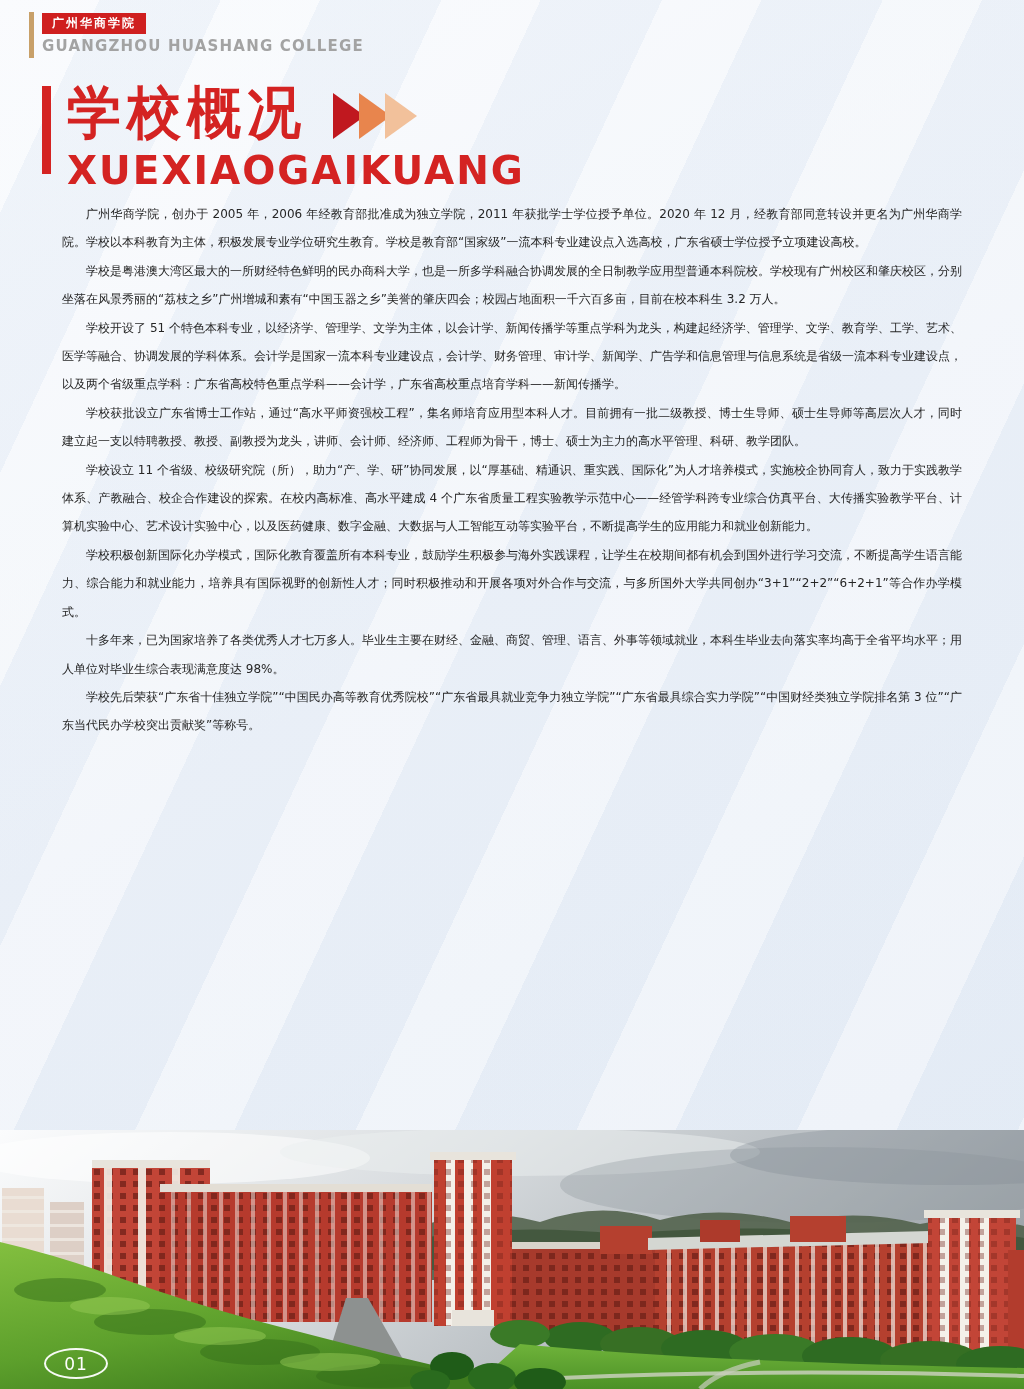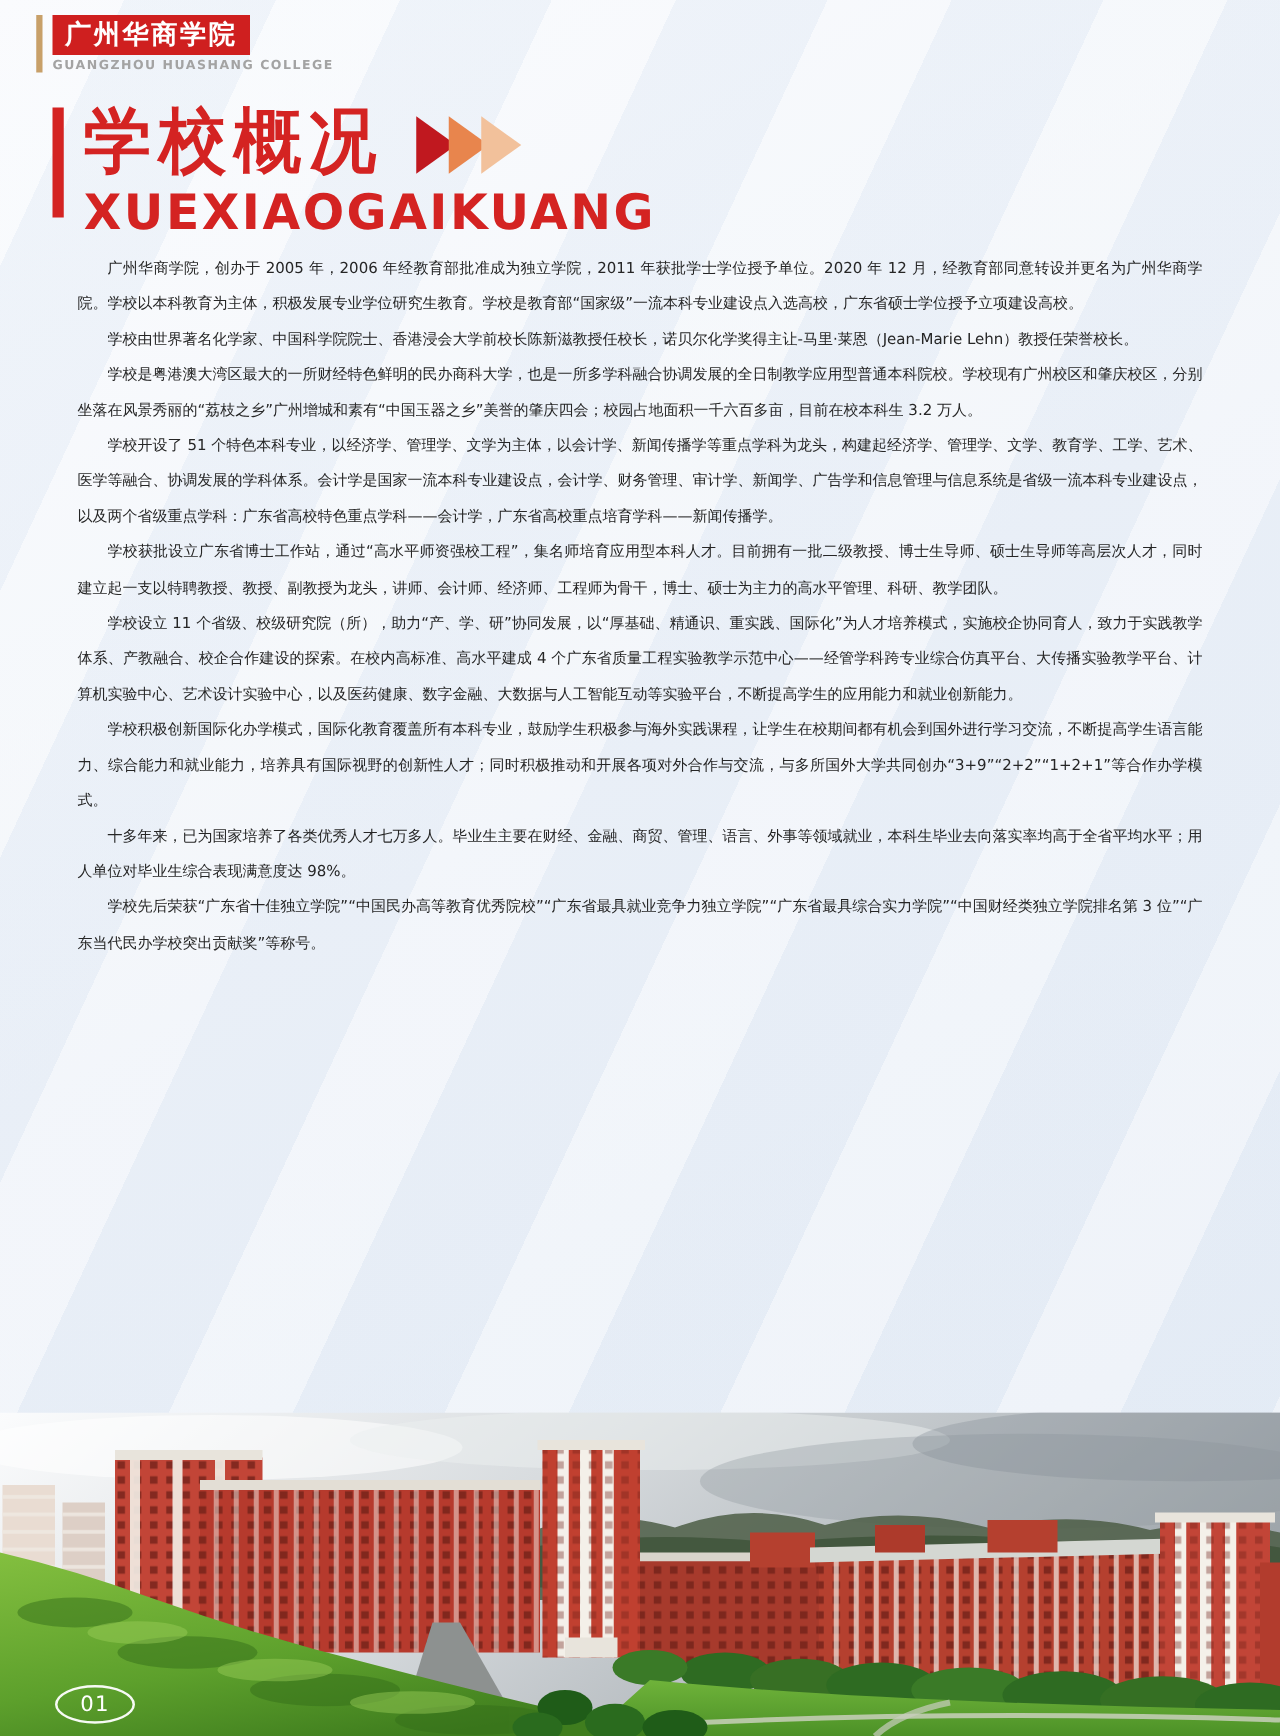--- a/index.html
+++ b/index.html
@@ -11,25 +11,25 @@
       repeating-linear-gradient(115deg, rgba(255,255,255,.28) 0 90px, rgba(205,220,238,.18) 90px 200px),
       linear-gradient(150deg,#f8fafd 0%,#eff3f9 45%,#e6edf6 100%);
     overflow:hidden;
   }
 
   
   .hdr { position:absolute; left:29px; top:12px; display:flex; }
   .hdr-bar { width:5px; height:46px; background:#c8a069; margin-right:8px; }
   .logo-cn {
     display:inline-block; background:#cf1f1f; color:#fff;
-    font-size:21px; font-weight:bold; letter-spacing:2px;
+    font-size:12px; font-weight:bold; letter-spacing:2px;
     padding:3px 10px 4px 10px; line-height:1.2;
   }
   .logo-en {
-    color:#a3a3a3; font-size:10px; font-weight:bold;
+    color:#a3a3a3; font-size:15px; font-weight:bold;
     letter-spacing:1.2px; margin-top:3px;
   }
 
   
   .title-block { position:absolute; left:42px; top:86px; display:flex; }
   .title-bar { width:9px; height:88px; background:#d42322; margin-right:16px; }
   .title-row { display:flex; align-items:center; }
   .title-cn {
     color:#d42322; font-size:54px; font-weight:900; letter-spacing:6px;
     line-height:1.0; transform:scaleY(1.05);
@@ -84,26 +84,25 @@
         <span class="tri tri2"></span>
         <span class="tri tri3"></span>
       </span>
     </div>
     <div class="title-pinyin">XUEXIAOGAIKUANG</div>
   </div>
 </section>
 
 <article class="article">
   <p>广州华商学院，创办于 2005 年，2006 年经教育部批准成为独立学院，2011 年获批学士学位授予单位。2020 年 12 月，经教育部同意转设并更名为广州华商学院。学校以本科教育为主体，积极发展专业学位研究生教育。学校是教育部“国家级”一流本科专业建设点入选高校，广东省硕士学位授予立项建设高校。</p>
-  <p>学校由世界著名化学家、中国科学院院士、香港浸会大学前校长陈新滋教授任校长，诺贝尔化学奖得主让-马里·莱恩（Jean-Marie Lehn）教授任荣誉校长。</p>
   <p>学校是粤港澳大湾区最大的一所财经特色鲜明的民办商科大学，也是一所多学科融合协调发展的全日制教学应用型普通本科院校。学校现有广州校区和肇庆校区，分别坐落在风景秀丽的“荔枝之乡”广州增城和素有“中国玉器之乡”美誉的肇庆四会；校园占地面积一千六百多亩，目前在校本科生 3.2 万人。</p>
   <p>学校开设了 51 个特色本科专业，以经济学、管理学、文学为主体，以会计学、新闻传播学等重点学科为龙头，构建起经济学、管理学、文学、教育学、工学、艺术、医学等融合、协调发展的学科体系。会计学是国家一流本科专业建设点，会计学、财务管理、审计学、新闻学、广告学和信息管理与信息系统是省级一流本科专业建设点，以及两个省级重点学科：广东省高校特色重点学科——会计学，广东省高校重点培育学科——新闻传播学。</p>
   <p>学校获批设立广东省博士工作站，通过“高水平师资强校工程”，集名师培育应用型本科人才。目前拥有一批二级教授、博士生导师、硕士生导师等高层次人才，同时建立起一支以特聘教授、教授、副教授为龙头，讲师、会计师、经济师、工程师为骨干，博士、硕士为主力的高水平管理、科研、教学团队。</p>
   <p>学校设立 11 个省级、校级研究院（所），助力“产、学、研”协同发展，以“厚基础、精通识、重实践、国际化”为人才培养模式，实施校企协同育人，致力于实践教学体系、产教融合、校企合作建设的探索。在校内高标准、高水平建成 4 个广东省质量工程实验教学示范中心——经管学科跨专业综合仿真平台、大传播实验教学平台、计算机实验中心、艺术设计实验中心，以及医药健康、数字金融、大数据与人工智能互动等实验平台，不断提高学生的应用能力和就业创新能力。</p>
-  <p>学校积极创新国际化办学模式，国际化教育覆盖所有本科专业，鼓励学生积极参与海外实践课程，让学生在校期间都有机会到国外进行学习交流，不断提高学生语言能力、综合能力和就业能力，培养具有国际视野的创新性人才；同时积极推动和开展各项对外合作与交流，与多所国外大学共同创办“3+9”“2+2”“1+2+1”等合作办学模式。</p>
+  <p>学校积极创新国际化办学模式，国际化教育覆盖所有本科专业，鼓励学生积极参与海外实践课程，让学生在校期间都有机会到国外进行学习交流，不断提高学生语言能力、综合能力和就业能力，培养具有国际视野的创新性人才；同时积极推动和开展各项对外合作与交流，与多所国外大学共同创办“3+1”“2+2”“6+2+1”等合作办学模式。</p>
   <p>十多年来，已为国家培养了各类优秀人才七万多人。毕业生主要在财经、金融、商贸、管理、语言、外事等领域就业，本科生毕业去向落实率均高于全省平均水平；用人单位对毕业生综合表现满意度达 98%。</p>
   <p>学校先后荣获“广东省十佳独立学院”“中国民办高等教育优秀院校”“广东省最具就业竞争力独立学院”“广东省最具综合实力学院”“中国财经类独立学院排名第 3 位”“广东当代民办学校突出贡献奖”等称号。</p>
 </article>
 
 <div class="photo">
   <svg width="1024" height="259" viewBox="0 0 1024 259" xmlns="http://www.w3.org/2000/svg">
     <defs>
       <linearGradient id="sky" x1="0" y1="0" x2="1" y2="0.35">
         <stop offset="0" stop-color="#fbfcfd"></stop>
         <stop offset="0.45" stop-color="#d7dbde"></stop>

